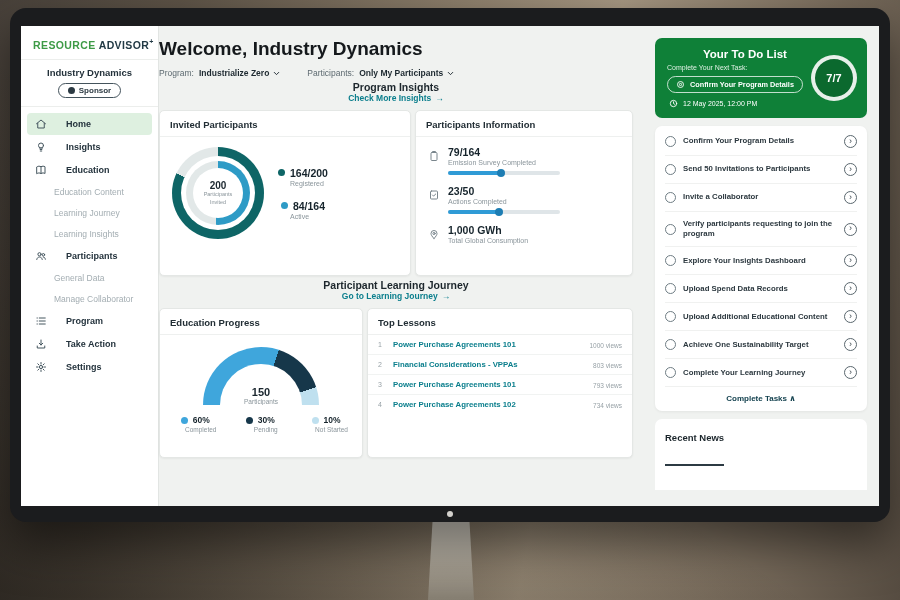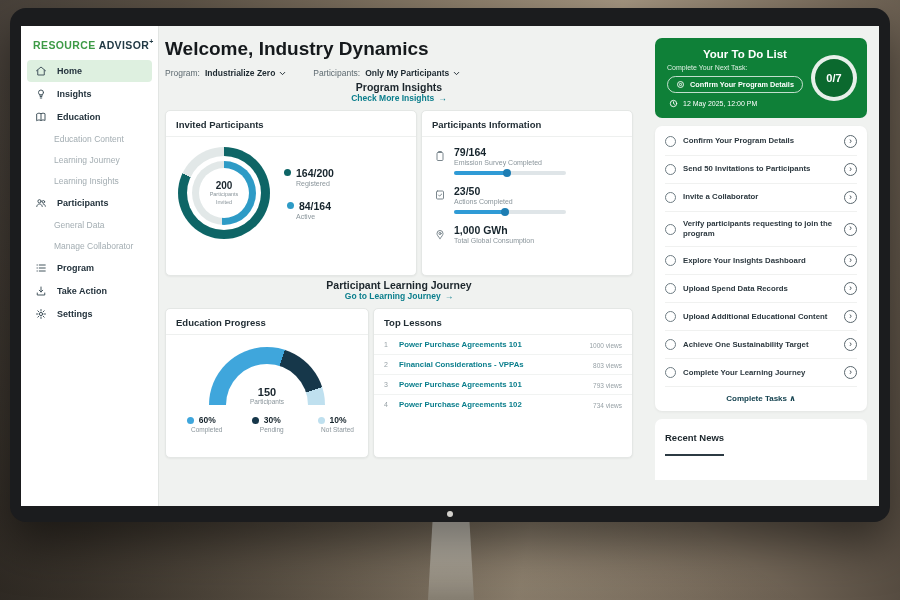--- a/index.html
+++ b/index.html
@@ -17,29 +17,29 @@
 
   
   .sidebar { width:138px; background:#fff; border-right:1px solid #e2e5e3; padding-top:8px; flex-shrink:0; }
   .logo { padding:4px 12px 8px; font-size:10.5px; font-weight:bold; letter-spacing:.4px; white-space:nowrap; }
   .logo .p1 { color:#3d9a46; } .logo .p2 { color:#223a45; } .logo sup { font-size:7px; color:#223a45; }
   .org-block { border-top:1px solid #eceeec; border-bottom:1px solid #eceeec; padding:7px 6px 8px; text-align:center; margin-bottom:6px; }
   .org-name { font-size:9.5px; font-weight:bold; color:#23313a; }
   .sponsor-pill { display:inline-flex; align-items:center; gap:4px; border:1px solid #44535c; border-radius:10px;
     padding:2px 9px; font-size:8px; font-weight:bold; color:#2c3a43; margin-top:5px; cursor:pointer; }
   .sponsor-dot { width:7px; height:7px; border-radius:50%; background:#2c3a43; }
-  .nav-item { display:flex; align-items:center; gap:10px; padding:5px 8px; margin:1px 6px; border-radius:4px;
+  .nav-item { display:flex; align-items:center; gap:19px; padding:5px 8px; margin:1px 6px; border-radius:4px;
     font-size:9px; font-weight:bold; color:#24333d; cursor:pointer; }
   .nav-item.sub { padding-left:27px; color:#a3adb2; font-weight:normal; font-size:8.5px; }
   .nav-item.active { background:#def0e0; }
   .nav-icon { width:12px; height:12px; color:#45565f; display:flex; flex-shrink:0; }
   .nav-icon svg { width:12px; height:12px; }
 
   
-  .main { flex:1; min-width:0; padding:12px 14px 0 6px; }
+  .main { flex:1; min-width:0; padding:12px 14px 0 0; }
   .welcome { font-size:19px; font-weight:bold; color:#15191c; }
   .filters { display:flex; gap:26px; margin-top:8px; font-size:8.5px; color:#5d6a70; align-items:center; }
   .filter { display:flex; align-items:center; gap:5px; }
   .filter-value { font-weight:bold; color:#1d2930; display:flex; align-items:center; gap:3px; cursor:pointer; }
   .chev { width:9px; height:9px; display:inline-flex; }
   .chev svg { width:9px; height:9px; }
   .section-head { display:flex; justify-content:space-between; align-items:center; margin-top:3px; margin-bottom:7px;flex-direction:column; }
   .section-title { font-size:10.5px; font-weight:bold; color:#1c262c; }
   .section-link { font-size:8.5px; font-weight:bold; color:#0a7e8c; display:flex; gap:4px; align-items:center; cursor:pointer; }
   .cards { display:flex; gap:4px; }
@@ -108,33 +108,40 @@
     border:4px solid rgba(255,255,255,.9); background:#0b692e; display:flex; align-items:center; justify-content:center;
     font-size:11px; font-weight:bold; }
   .tasks-card { background:#fff; border-radius:7px; margin-top:8px; padding:2px 10px 4px; box-shadow:0 1px 3px rgba(0,0,0,.06); }
   .task-row { display:flex; align-items:center; gap:7px; padding:7px 0; border-bottom:1px solid #f0f1f0; cursor:pointer; }
   .task-check { width:11px; height:11px; border:1.3px solid #6f7d84; border-radius:50%; flex-shrink:0; }
   .task-label { flex:1; font-size:7.8px; font-weight:bold; color:#2c383f; line-height:1.3; }
   .task-go { width:13px; height:13px; border:1px solid #5a676e; border-radius:50%; display:flex; align-items:center;
     justify-content:center; font-size:9px; line-height:1; color:#39454c; flex-shrink:0; padding-bottom:1px; }
   .collapse { text-align:center; font-size:8px; font-weight:bold; color:#14424f; padding:7px 0 4px; cursor:pointer; }
   .news-card { background:#fff; border-radius:7px 7px 0 0; margin-top:8px; padding:8px 10px 24px; }
-  .news-title { display:inline-block; font-size:9.5px; font-weight:bold; color:#1c262c; border-bottom:2px solid #2c3a43; padding-bottom:11px; }
+  .news-title { display:inline-block; font-size:9.5px; font-weight:bold; color:#1c262c; border-bottom:2px solid #2c3a43; padding-bottom:21px; }
 </style>
 </head>
 <body>
 
 <div class="scene">
   <div class="monitor">
     <div class="screen">
 
       <aside class="sidebar">
         <div class="logo">
           <span class="p1">RESOURCE</span>
           <span class="p2">ADVISOR</span><sup>+</sup>
+        </div>
+        <div class="org-block">
+          <div class="org-name">Industry Dynamics</div>
+          <div class="sponsor-pill">
+            <span class="sponsor-dot"></span>
+            <span>Sponsor</span>
+          </div>
         </div>
         <nav>
           <div class="nav-item active">
             <span class="nav-icon">
                 <svg viewBox="0 0 24 24" fill="none" stroke="currentColor" stroke-width="2" stroke-linecap="round" stroke-linejoin="round">
                   <path d="M3 11.5 12 4l9 7.5"></path>
                   <path d="M5.5 10.5V20h13v-9.5"></path>
                 </svg>
               </span>
             <span>Home</span>
@@ -413,21 +420,21 @@
           </div>
           <div class="todo-due">
             <span class="mini-icon">
                 <svg viewBox="0 0 24 24" fill="none" stroke="currentColor" stroke-width="2.4" stroke-linecap="round">
                   <circle cx="12" cy="12" r="8.5"></circle>
                   <path d="M12 7.5V12l3 2"></path>
                 </svg>
               </span>
             <span>12 May 2025, 12:00 PM</span>
           </div>
-          <div class="badge">0/7</div>
+          <div class="badge">7/7</div>
         </div>
 
         <div class="tasks-card">
           <div class="task-row">
             <span class="task-check"></span>
             <span class="task-label">Confirm Your Program Details</span>
             <span class="task-go">›</span>
           </div>
           <div class="task-row">
             <span class="task-check"></span>

